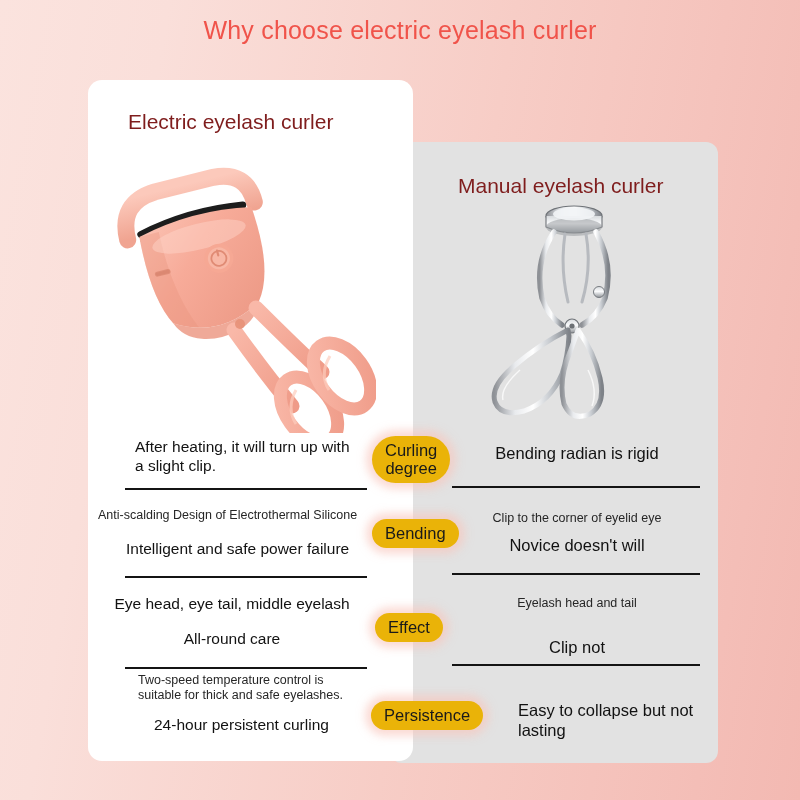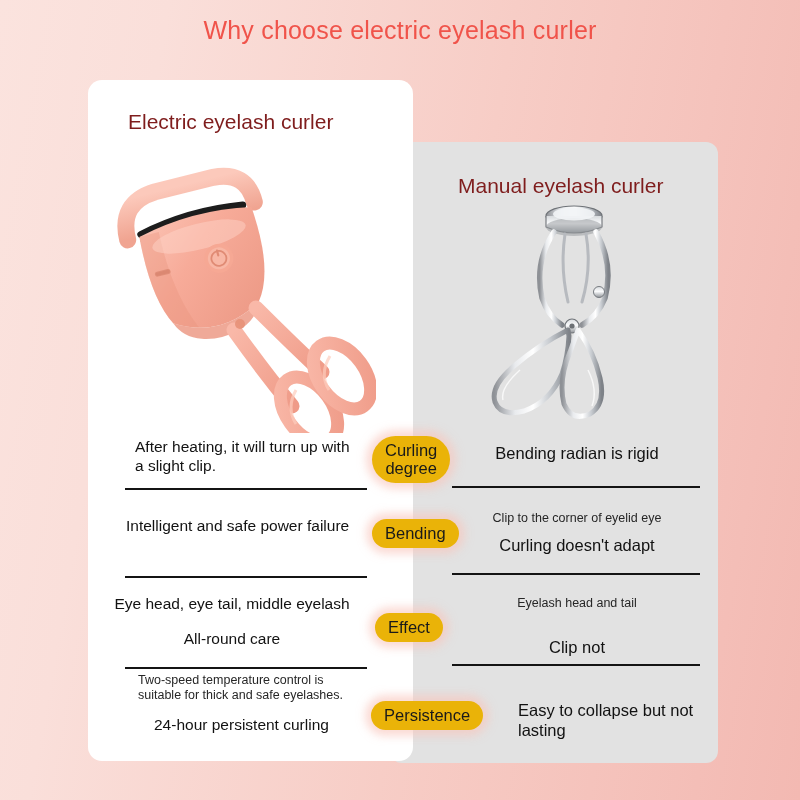--- a/index.html
+++ b/index.html
@@ -257,25 +257,26 @@
     <div class="badge two-line" style="left:372px; top:436px;">
       <div>Curling</div>
       <div>degree</div>
     </div>
     <div class="divider divider-left" style="top:488px;"></div>
     <div class="divider divider-right" style="top:486px;"></div>
   </div>
 
   <div class="row">
     <div class="cell cell-left" style="top:508px; left:98px; width:262px;">
-      <div class="lead-line t-left" style="padding-left:28px; margin-top:8px;">Intelligent and safe power failure</div>
+      <div class="small-line t-left">Anti-scalding Design of Electrothermal Silicone</div>
+      <div class="lead-line t-left" style="padding-left:28px; margin-top:16px;">Intelligent and safe power failure</div>
     </div>
     <div class="cell cell-right" style="top:511px;">
       <div class="small-line t-center">Clip to the corner of eyelid eye</div>
-      <div class="big-line t-center" style="margin-top:9px;">Curling doesn't adapt</div>
+      <div class="big-line t-center" style="margin-top:9px;">Novice doesn't will</div>
     </div>
     <div class="badge" style="left:372px; top:519px;">
       <div>Bending</div>
     </div>
     <div class="divider divider-left" style="top:576px;"></div>
     <div class="divider divider-right" style="top:573px;"></div>
   </div>
 
   <div class="row">
     <div class="cell cell-left" style="top:594px; left:98px; width:268px;">

